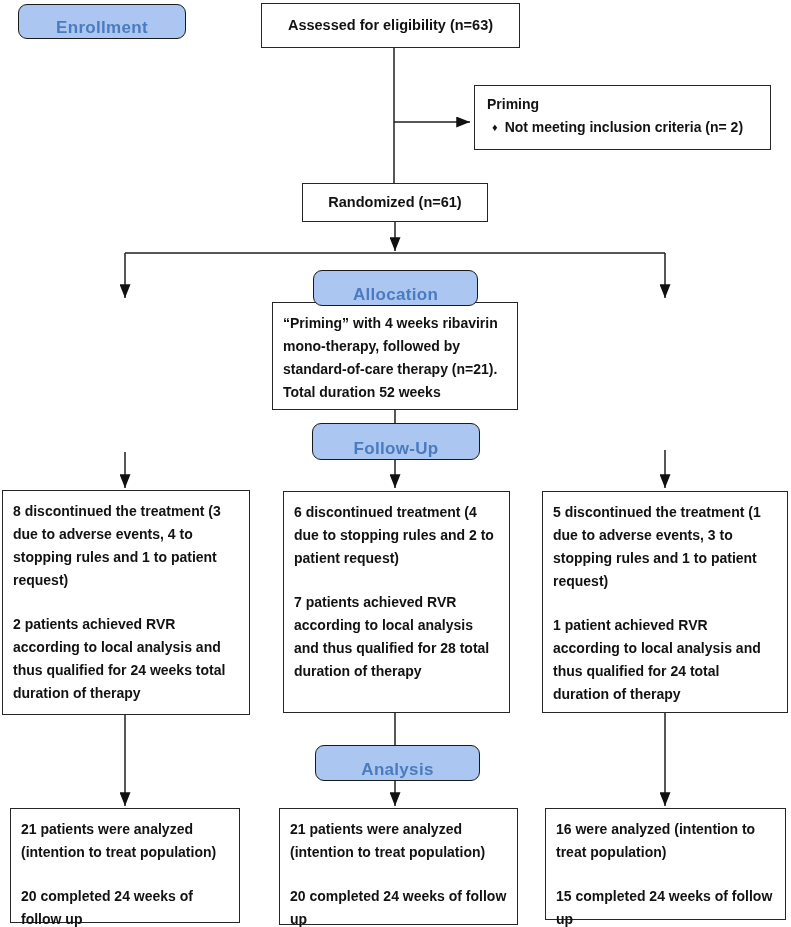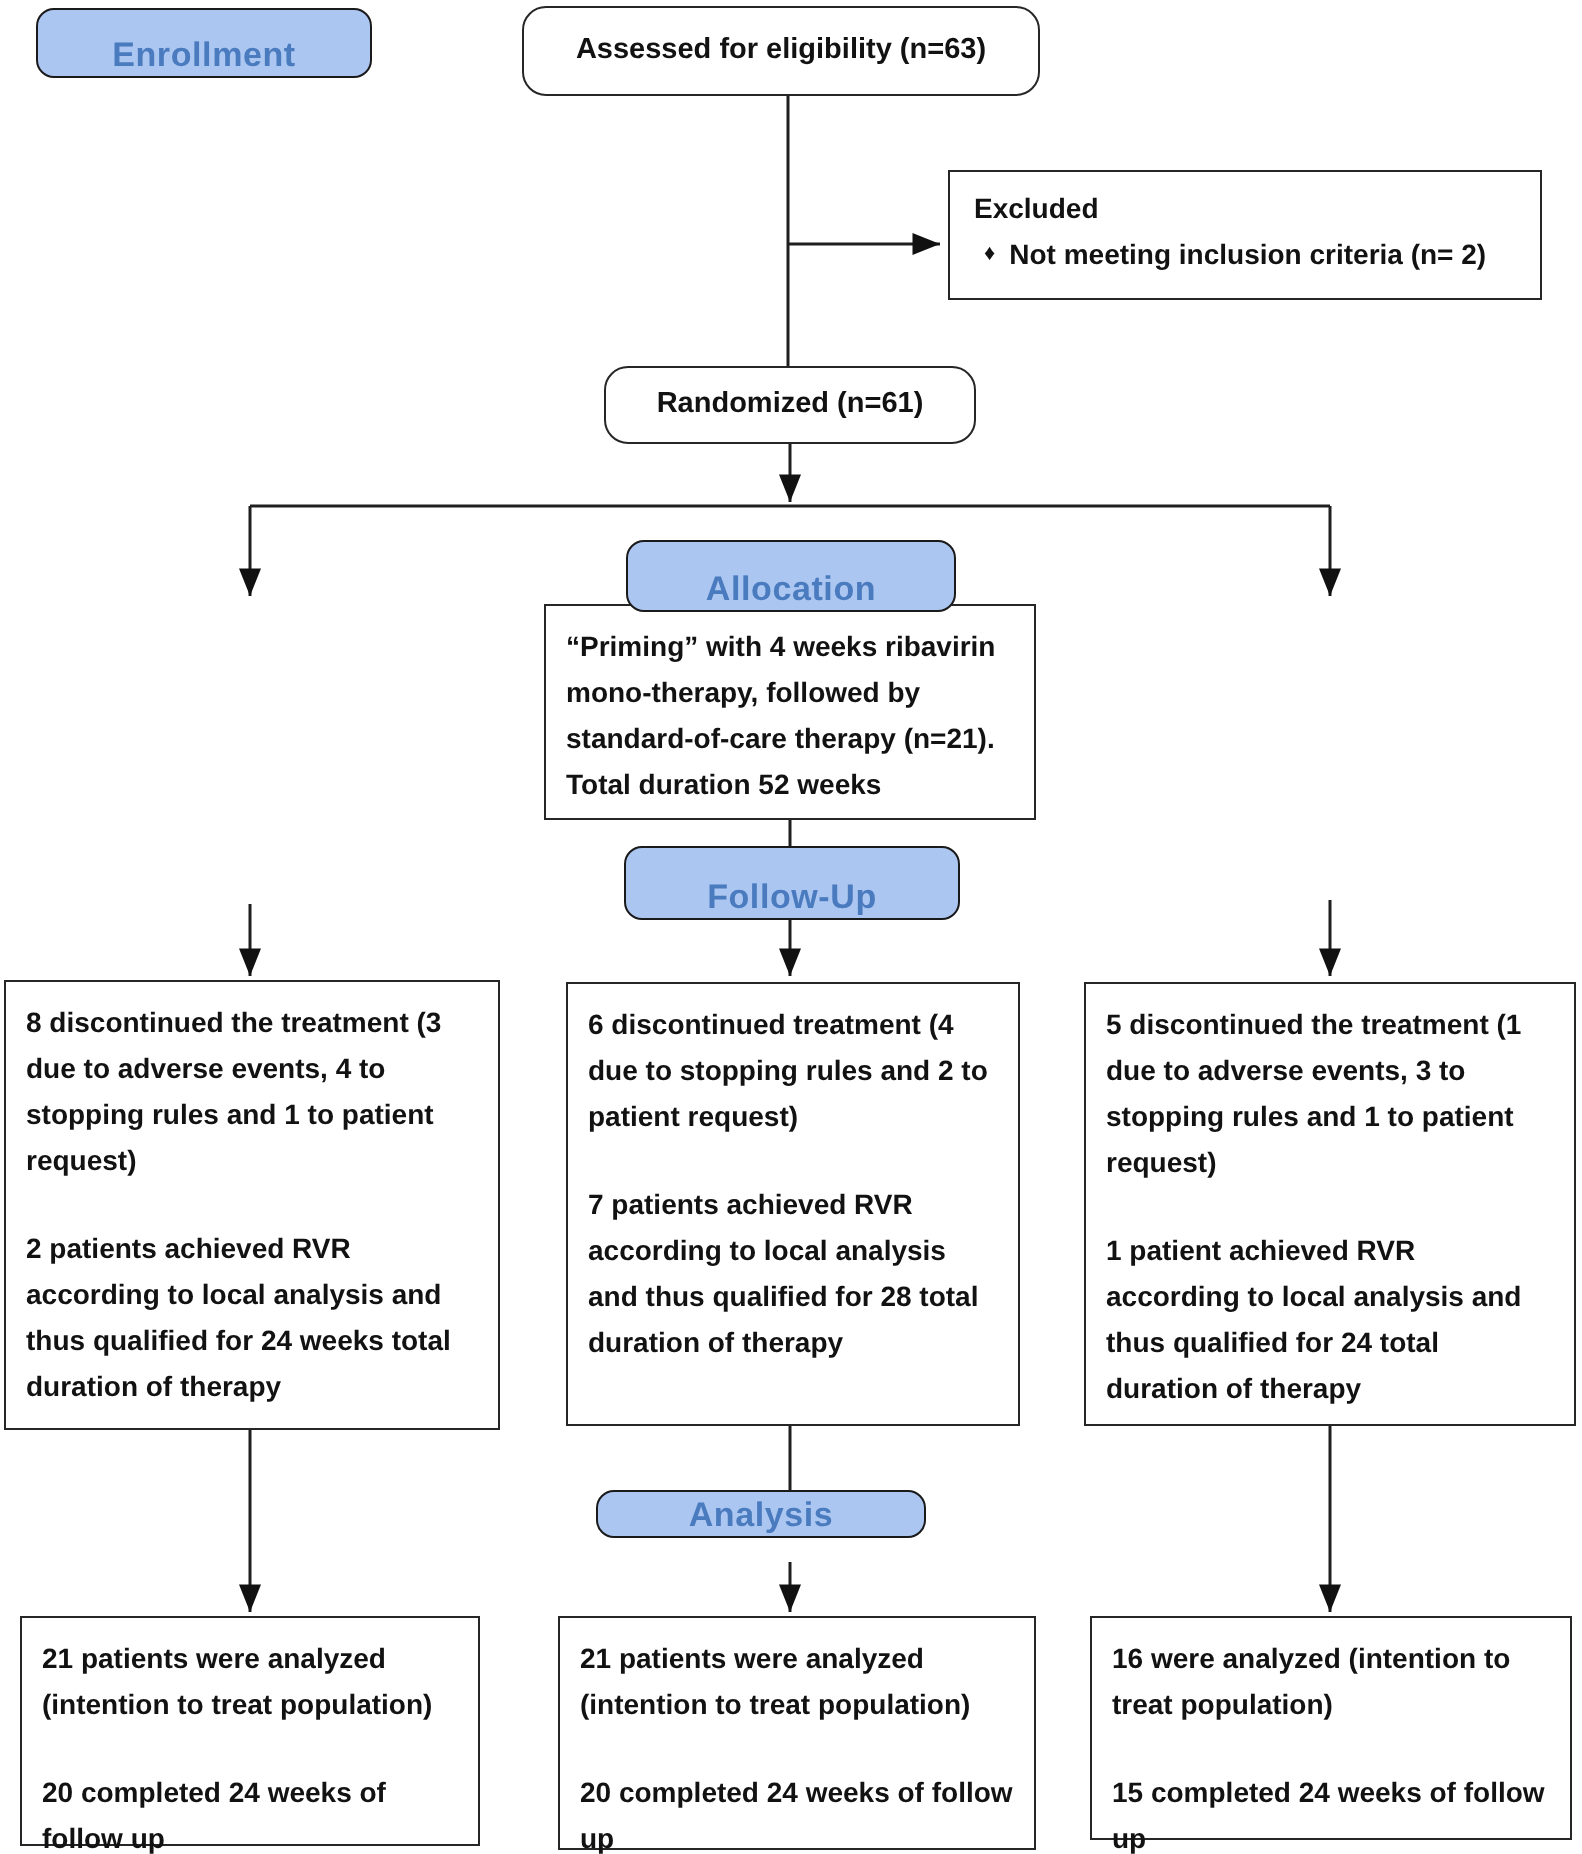--- a/index.html
+++ b/index.html
@@ -8,21 +8,21 @@
     font-family:"Liberation Sans",sans-serif;overflow:hidden;
   }
   .connectors{position:absolute;left:0;top:0;z-index:0;}
   .box{
     position:absolute;z-index:1;box-sizing:border-box;background:#ffffff;
     border:1.5px solid #262626;color:#121212;font-weight:bold;
     font-size:14px;line-height:23px;padding:9px 10px;text-align:left;
   }
   .box.center{
     display:flex;align-items:center;justify-content:center;
-    text-align:center;padding:0 6px;font-size:14.5px;border-radius:12px;
+    text-align:center;padding:0 6px;font-size:14.5px;
   }
   .box p{margin:0;}
   .box p + p{margin-top:21px;}
   .stage{
     position:absolute;z-index:2;box-sizing:border-box;
     background:#abc6f0;border:1.6px solid #1a1a1a;border-radius:9px;
     display:flex;align-items:flex-end;justify-content:center;
     font-weight:bold;font-size:17px;letter-spacing:.3px;color:#4a7bbf;
   }
   .bullet-row{display:flex;align-items:flex-start;}
@@ -60,28 +60,28 @@
 
   <div class="stage" style="left:18px;top:4px;width:168px;height:35px;">
     <span>Enrollment</span>
   </div>
   <div class="stage" style="left:313px;top:251px;width:165px;height:36px;margin-top:19px;">
     <span>Allocation</span>
   </div>
   <div class="stage" style="left:312px;top:423px;width:168px;height:37px;">
     <span>Follow-Up</span>
   </div>
-  <div class="stage" style="left:298px;top:745px;width:165px;height:24px;">
+  <div class="stage" style="left:315px;top:745px;width:165px;height:36px;">
     <span>Analysis</span>
   </div>
 
   <div class="box center" style="left:261px;top:3px;width:259px;height:45px;">Assessed for eligibility (n=63)</div>
 
   <div class="box" style="left:474px;top:85px;width:297px;height:65px;padding:7px 12px;">
-    <div>Excluded</div>
+    <div>Priming</div>
     <div class="bullet-row">
       <span class="diamond">♦</span>
       <span>Not meeting inclusion criteria (n= 2)</span>
     </div>
   </div>
 
   <div class="box center" style="left:302px;top:183px;width:186px;height:39px;">Randomized (n=61)</div>
 
   <div class="box" style="left:272px;top:302px;width:246px;height:108px;">“Priming” with 4 weeks ribavirin mono-therapy, followed by standard-of-care therapy (n=21). Total duration 52 weeks</div>
 

